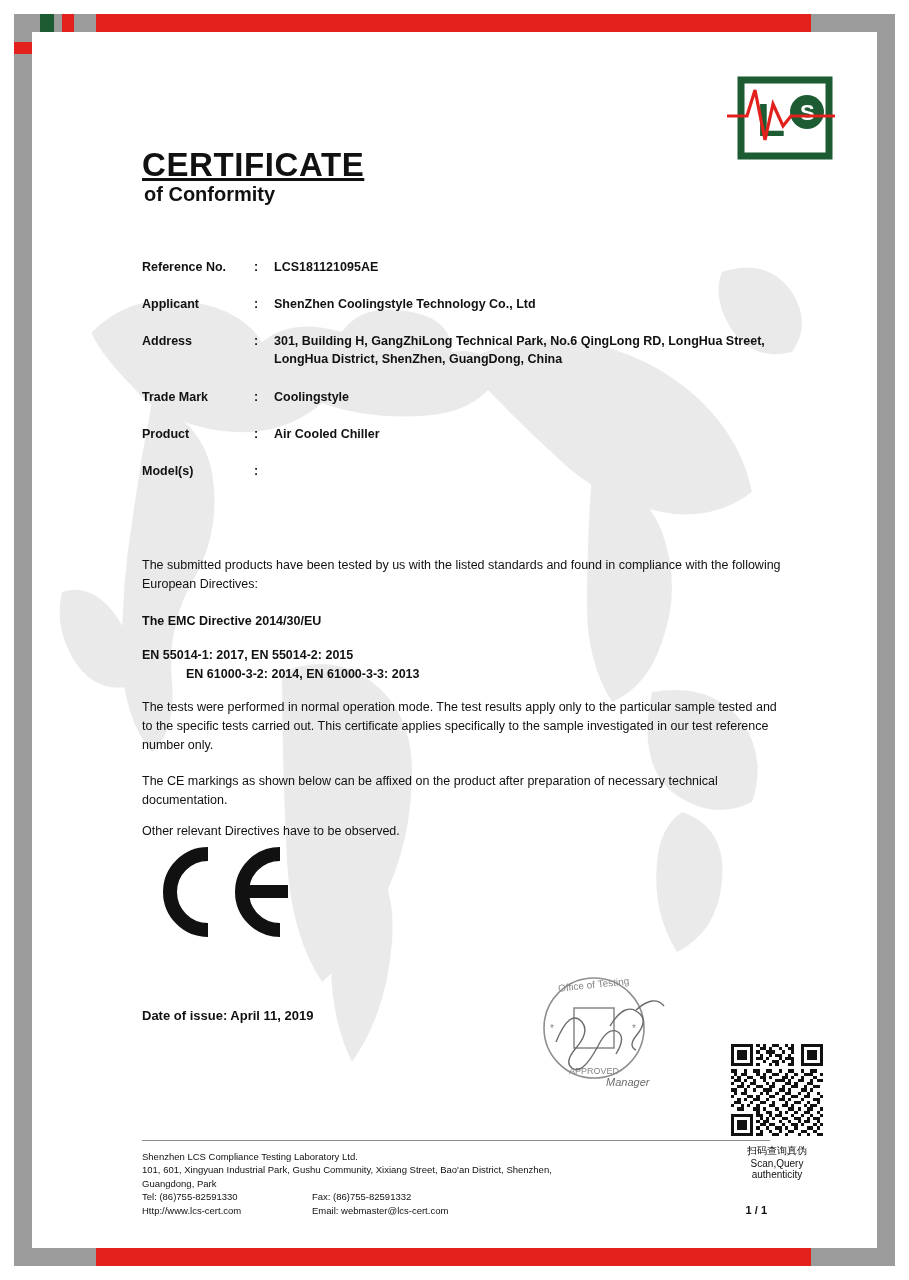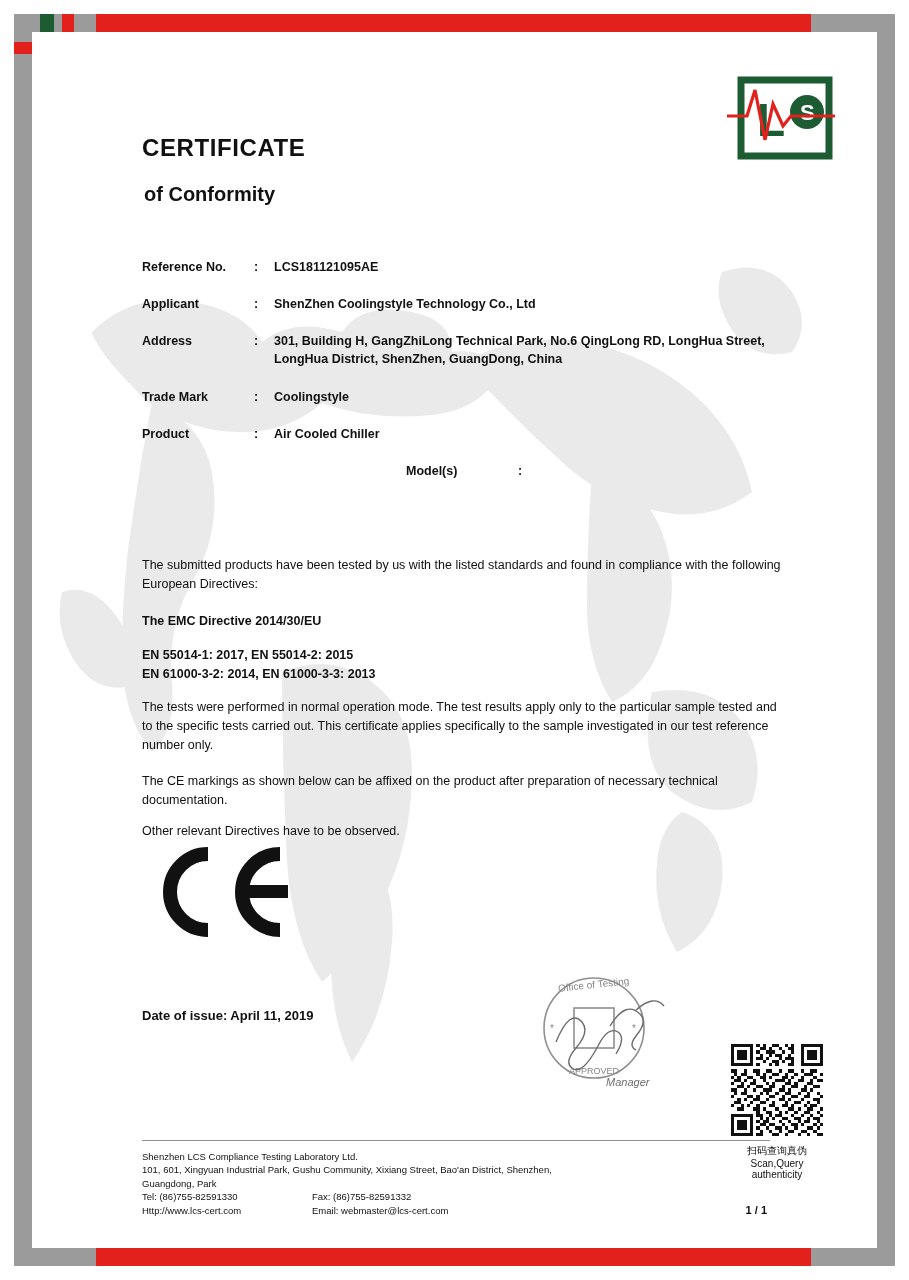--- a/index.html
+++ b/index.html
@@ -78,25 +78,26 @@
 
   
   .logo {
     position: absolute;
     right: 42px; top: 42px;
     width: 108px; height: 88px;
   }
 
   .title {
     position: absolute;
-    left: 110px; top: 102px;
-    font-size: 24px;
+    left: 110px; top: 114px;
+    font-size: 33px;
     font-weight: bold;
     letter-spacing: 0.6px;
     color: #111;
+    text-decoration: underline;
   }
   .subtitle {
     position: absolute;
     left: 112px; top: 151px;
     font-size: 20px;
     font-weight: bold;
     color: #111;
   }
 
   
@@ -105,21 +106,20 @@
     left: 110px; top: 226px;
     width: 660px;
   }
   .field-row {
     display: flex;
     margin-bottom: 19px;
     font-size: 12.5px;
     font-weight: bold;
     color: #111;
     line-height: 1.45;
-    justify-content: center;
   }
   .field-label { width: 112px; flex: 0 0 112px; }
   .field-colon { width: 20px; flex: 0 0 20px; }
   .field-value { flex: 1 1 auto; }
 
   .para {
     position: absolute;
     left: 110px;
     width: 648px;
     font-size: 12.5px;
@@ -283,21 +283,21 @@
         </div>
         <div class="field-row">
           <div class="field-label">Model(s)</div>
           <div class="field-colon">:</div>
         </div>
       </div>
 
       <div class="para" style="top:524px;">The submitted products have been tested by us with the listed standards and found in compliance with the following European Directives:</div>
       <div class="para bold" style="top:580px;">The EMC Directive 2014/30/EU</div>
       <div class="para bold" style="top:614px;">EN 55014-1: 2017, EN 55014-2: 2015</div>
-      <div class="para bold" style="top:633px;">EN 61000-3-2: 2014, EN 61000-3-3: 2013</div>
+      <div class="para bold" style="top:633px;margin-left:44px;">EN 61000-3-2: 2014, EN 61000-3-3: 2013</div>
       <div class="para" style="top:666px;">The tests were performed in normal operation mode. The test results apply only to the particular sample tested and to the specific tests carried out. This certificate applies specifically to the sample investigated in our test reference number only.</div>
       <div class="para" style="top:790px;">Other relevant Directives have to be observed.</div>
       <div class="para" style="top:740px;">The CE markings as shown below can be affixed on the product after preparation of necessary technical documentation.</div>
 
       <svg class="ce" viewBox="0 0 150 100">
         <path d="M58 12 A38 38 0 1 0 58 88" fill="none" stroke="#111" stroke-width="14"></path>
         <path d="M130 12 A38 38 0 1 0 130 88" fill="none" stroke="#111" stroke-width="14"></path>
         <rect x="96" y="43" width="42" height="13" fill="#111"></rect>
       </svg>
 

